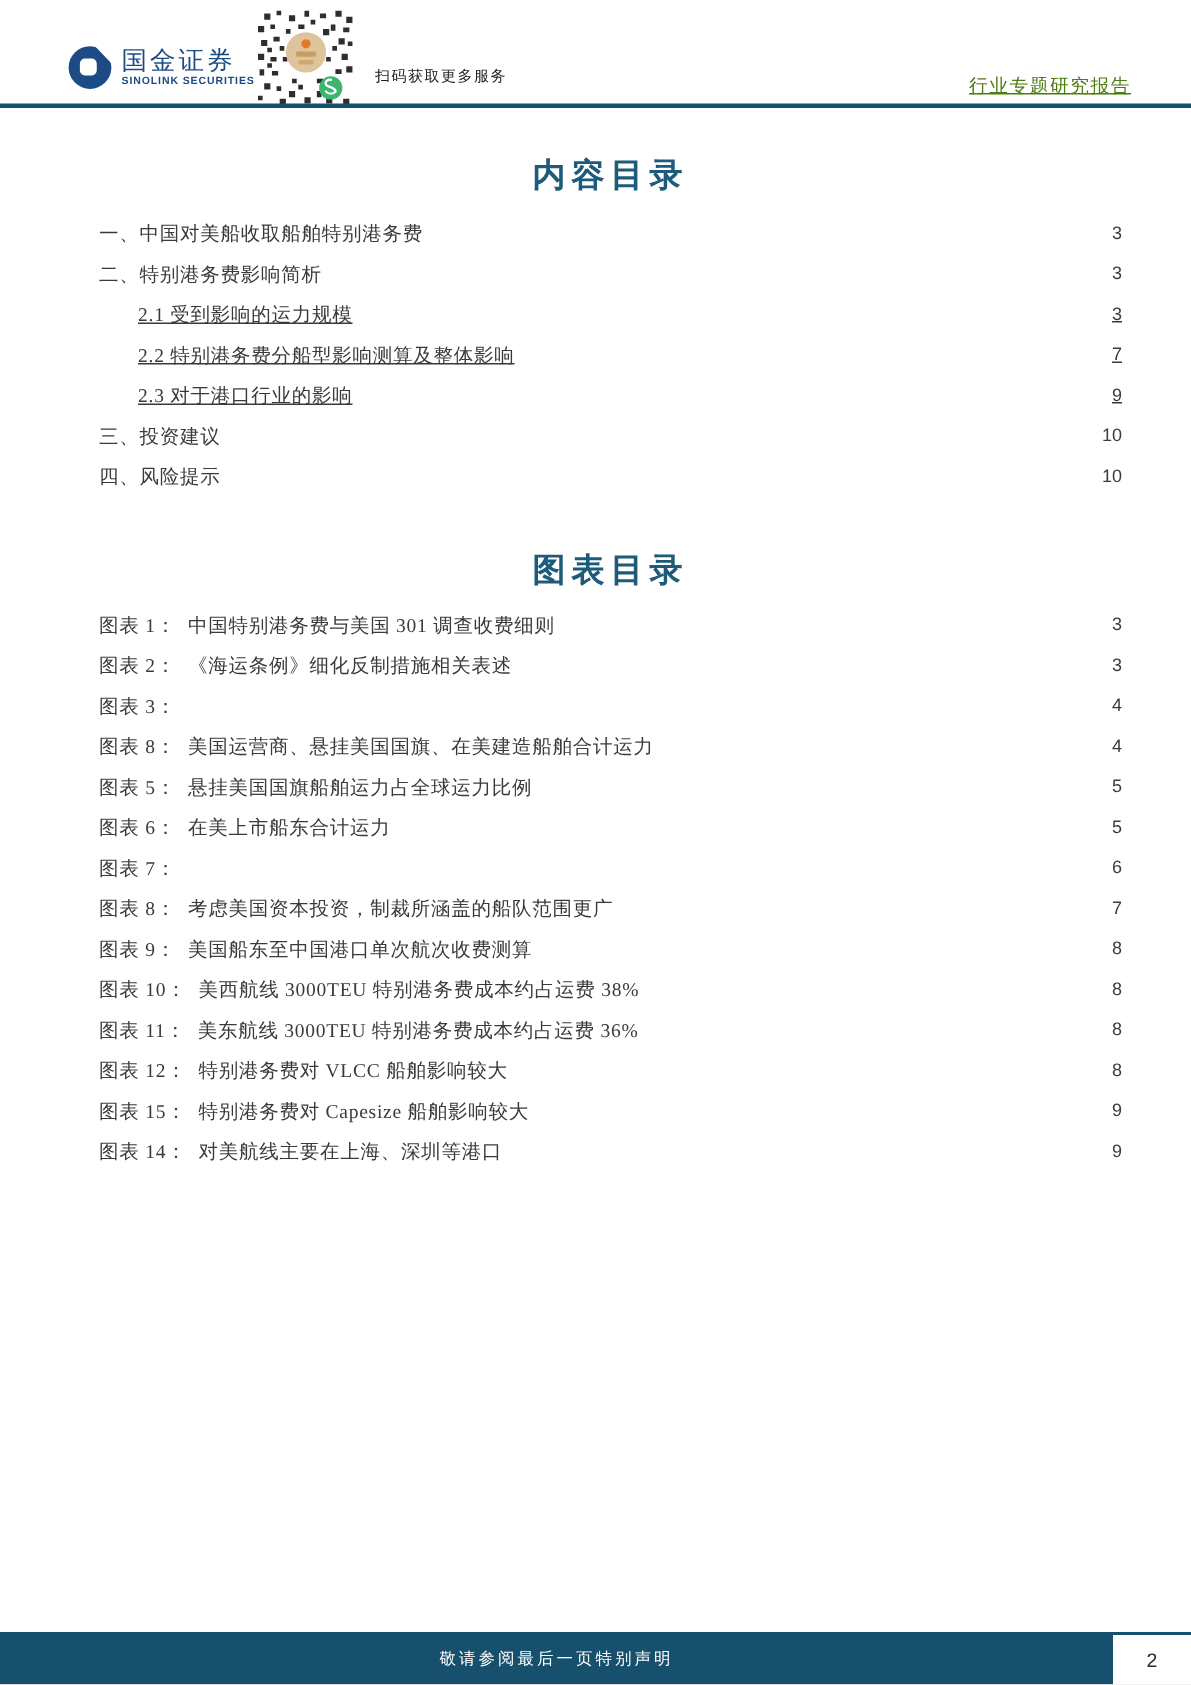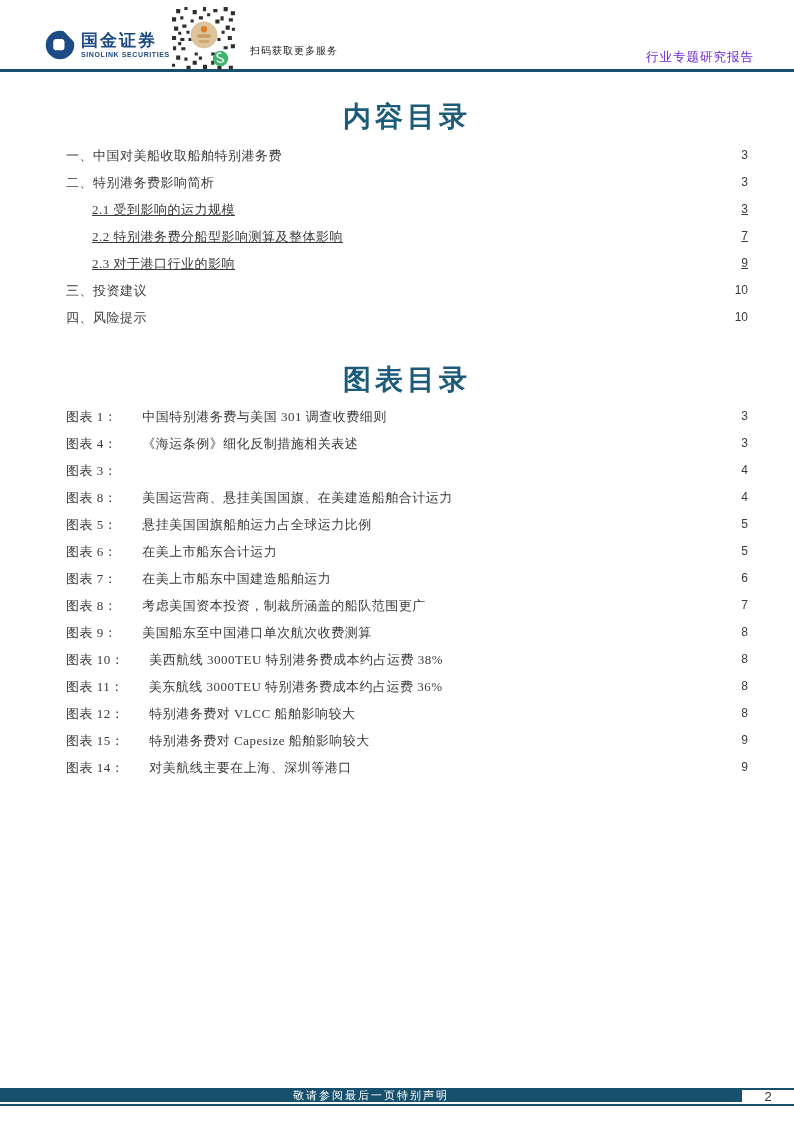--- a/index.html
+++ b/index.html
@@ -9,56 +9,56 @@
     background:#ffffff; overflow:hidden;
     font-family:"Liberation Serif", serif; color:#3a3a3a;
   }
 
   
   .header { position:absolute; top:0; left:0; width:794px; height:72px; }
   .header-rule { position:absolute; top:69px; left:0; width:794px; height:3px; background:#17506d; }
   .brand { position:absolute; left:45px; top:30px; display:flex; align-items:center; }
   .brand-logo { width:30px; height:30px; }
   .brand-text { margin-left:6px; color:#1d4b85; }
-  .brand-cn { font-size:17px; font-weight:bold; letter-spacing:2px; font-family:"Liberation Sans", sans-serif; line-height:19px; }
+  .brand-cn { font-size:17px; font-weight:normal; letter-spacing:2px; font-family:"Liberation Sans", sans-serif; line-height:19px; }
   .brand-en { font-size:7px; font-weight:bold; letter-spacing:0.6px; font-family:"Liberation Sans", sans-serif; line-height:9px; }
   .qr { position:absolute; left:172px; top:7px; }
   .qr-caption { position:absolute; left:250px; top:44px; font-size:10px; color:#222;
                 font-family:"Liberation Sans", sans-serif; letter-spacing:1px; }
-  .report-type { position:absolute; right:40px; top:49px; font-size:12.5px; color:#6d28d9; letter-spacing:1px; }
+  .report-type { position:absolute; right:40px; top:49px; font-size:12.5px; color:#4d7c0f; letter-spacing:1px;text-decoration:underline; }
 
   
   .content { position:absolute; left:66px; top:72px; width:682px; }
   .section-title {
-    text-align:center; font-size:28px; font-weight:bold; color:#1d5b7a;
+    text-align:center; font-size:22px; font-weight:bold; color:#1d5b7a;
     letter-spacing:4px; line-height:30px;
   }
   .section-title.first { margin-top:30px; }
   .section-title.second { margin-top:30px; }
   .entries { margin-top:14px; }
   .entries.figures { margin-top:12px; }
 
   .entry { display:flex; align-items:flex-start; height:27px; font-size:13px; color:#3a3a3a; }
   .entry .t { white-space:nowrap; line-height:19px; letter-spacing:0.5px; }
   .entry.sub { padding-left:26px;text-decoration:underline; }
-  .fig-label { white-space:nowrap; line-height:19px; margin-right:25px; letter-spacing:0.5px; }
+  .fig-label { white-space:nowrap; line-height:19px; margin-right:8px; letter-spacing:0.5px; }
   .leader {
     flex:1; margin:0 3px 0 5px; min-width:20px;
     background-image:radial-gradient(circle at 2px 2px, #4f4f4f 1.2px, transparent 1.55px);
     background-size:6.5px 4px; background-repeat:repeat-x;
     background-position:left bottom 5px;
   }
   .page-num {
     font-family:"Liberation Sans", sans-serif; font-size:12px; line-height:19px;
     color:#3c3c3c; min-width:14px; text-align:right;
   }
 
   
   .footer { position:absolute; top:1088px; left:0; width:794px; }
-  .footer-row { display:flex; height:14px; }
+  .footer-row { display:flex; height:35px; }
   .footer-bar {
     flex:1; background:#17506d; color:#ffffff; display:flex; align-items:center; justify-content:center;
     font-size:11px; letter-spacing:2px;
   }
   .footer-pagebox {
     width:52px; background:#ffffff; border-top:2px solid #17506d;
     display:flex; align-items:center; justify-content:center;
     font-family:"Liberation Sans", sans-serif; font-size:13px; color:#2c2c2c;
   }
   .footer-bottom-line { height:2px; background:#17506d; margin-top:2px; }
@@ -150,21 +150,21 @@
     <div class="entries figures">
 
         <div class="entry">
           <span class="fig-label">图表 1：</span>
           <span class="t">中国特别港务费与美国 301 调查收费细则</span>
           <span class="leader"></span>
           <span class="page-num">3</span>
         </div>
 
         <div class="entry">
-          <span class="fig-label">图表 4：</span>
+          <span class="fig-label">图表 2：</span>
           <span class="t">《海运条例》细化反制措施相关表述</span>
           <span class="leader"></span>
           <span class="page-num">3</span>
         </div>
 
         <div class="entry">
           <span class="fig-label">图表 3：</span>
           <span class="leader"></span>
           <span class="page-num">4</span>
         </div>
@@ -185,21 +185,20 @@
 
         <div class="entry">
           <span class="fig-label">图表 6：</span>
           <span class="t">在美上市船东合计运力</span>
           <span class="leader"></span>
           <span class="page-num">5</span>
         </div>
 
         <div class="entry">
           <span class="fig-label">图表 7：</span>
-          <span class="t">在美上市船东中国建造船舶运力</span>
           <span class="leader"></span>
           <span class="page-num">6</span>
         </div>
 
         <div class="entry">
           <span class="fig-label">图表 8：</span>
           <span class="t">考虑美国资本投资，制裁所涵盖的船队范围更广</span>
           <span class="leader"></span>
           <span class="page-num">7</span>
         </div>

